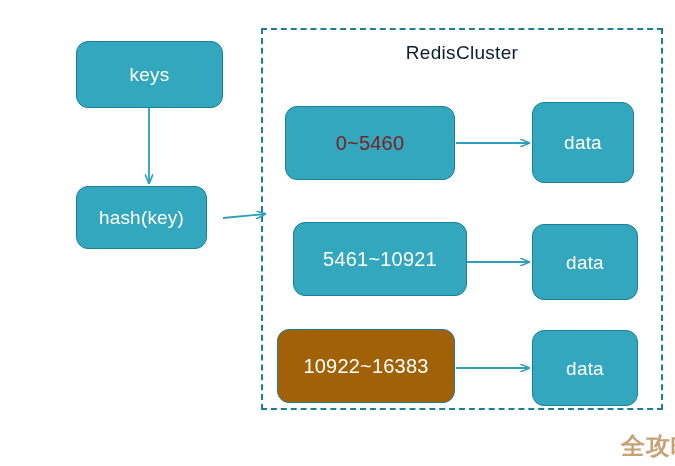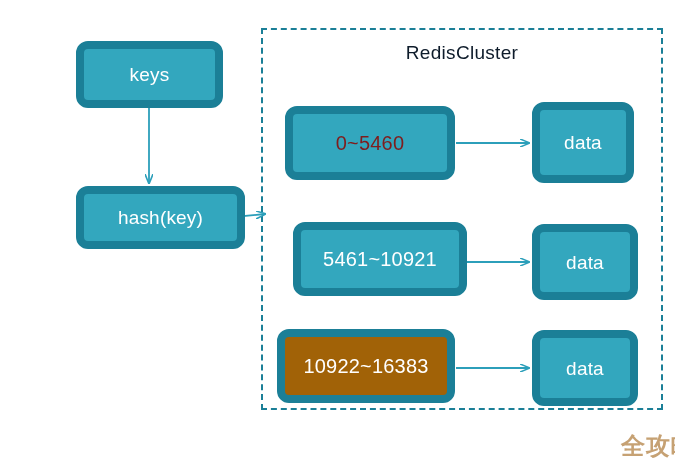--- a/index.html
+++ b/index.html
@@ -16,21 +16,21 @@
     width: 675px;
     height: 466px;
     background: #ffffff;
     overflow: hidden;
   }
   
   .node {
     position: absolute;
     box-sizing: border-box;
     background: #33A7BE;
-    border: 8px solid #701a75;
+    border: 1px solid #701a75;
     border-radius: 12px;
     display: flex;
     align-items: center;
     justify-content: center;
     color: #ffffff;
     font-size: 19px;
     font-weight: 400;
     letter-spacing: 0.2px;
     line-height: 1;
     text-align: center;
@@ -120,21 +120,21 @@
         <line x1="427" y1="143" x2="500" y2="143" stroke="#2C9FBA" stroke-width="1.8" marker-end="url(#ah)"></line>
         <line x1="427" y1="262" x2="500" y2="262" stroke="#2C9FBA" stroke-width="1.8" marker-end="url(#ah)"></line>
         <line x1="427" y1="368" x2="500" y2="368" stroke="#2C9FBA" stroke-width="1.8" marker-end="url(#ah)"></line>
       </g>
   </svg>
 
   <div id="node-layer">
       <div class="node" style="left: 47px; top: 41px; width: 147px; height: 67px; background: rgb(51, 167, 190); border-color: rgb(27, 127, 151); color: rgb(255, 255, 255);">
         <span class="node-label">keys</span>
       </div>
-      <div class="node" style="left: 47px; top: 186px; width: 169px; height: 63px; background: rgb(51, 167, 190); border-color: rgb(27, 127, 151); color: rgb(255, 255, 255);">
+      <div class="node" style="left: 47px; top: 186px; width: 131px; height: 63px; background: rgb(51, 167, 190); border-color: rgb(27, 127, 151); color: rgb(255, 255, 255);">
         <span class="node-label">hash(key)</span>
       </div>
       <div class="node slot" style="left: 256px; top: 106px; width: 170px; height: 74px; background: rgb(51, 167, 190); border-color: rgb(27, 127, 151); color: #7f1d1d;">
         <span class="node-label">0~5460</span>
       </div>
       <div class="node data" style="left: 503px; top: 102px; width: 102px; height: 81px; background: rgb(51, 167, 190); border-color: rgb(27, 127, 151); color: rgb(255, 255, 255);">
         <span class="node-label">data</span>
       </div>
       <div class="node slot" style="left: 264px; top: 222px; width: 174px; height: 74px; background: rgb(51, 167, 190); border-color: rgb(27, 127, 151); color: rgb(255, 255, 255);">
         <span class="node-label">5461~10921</span>

